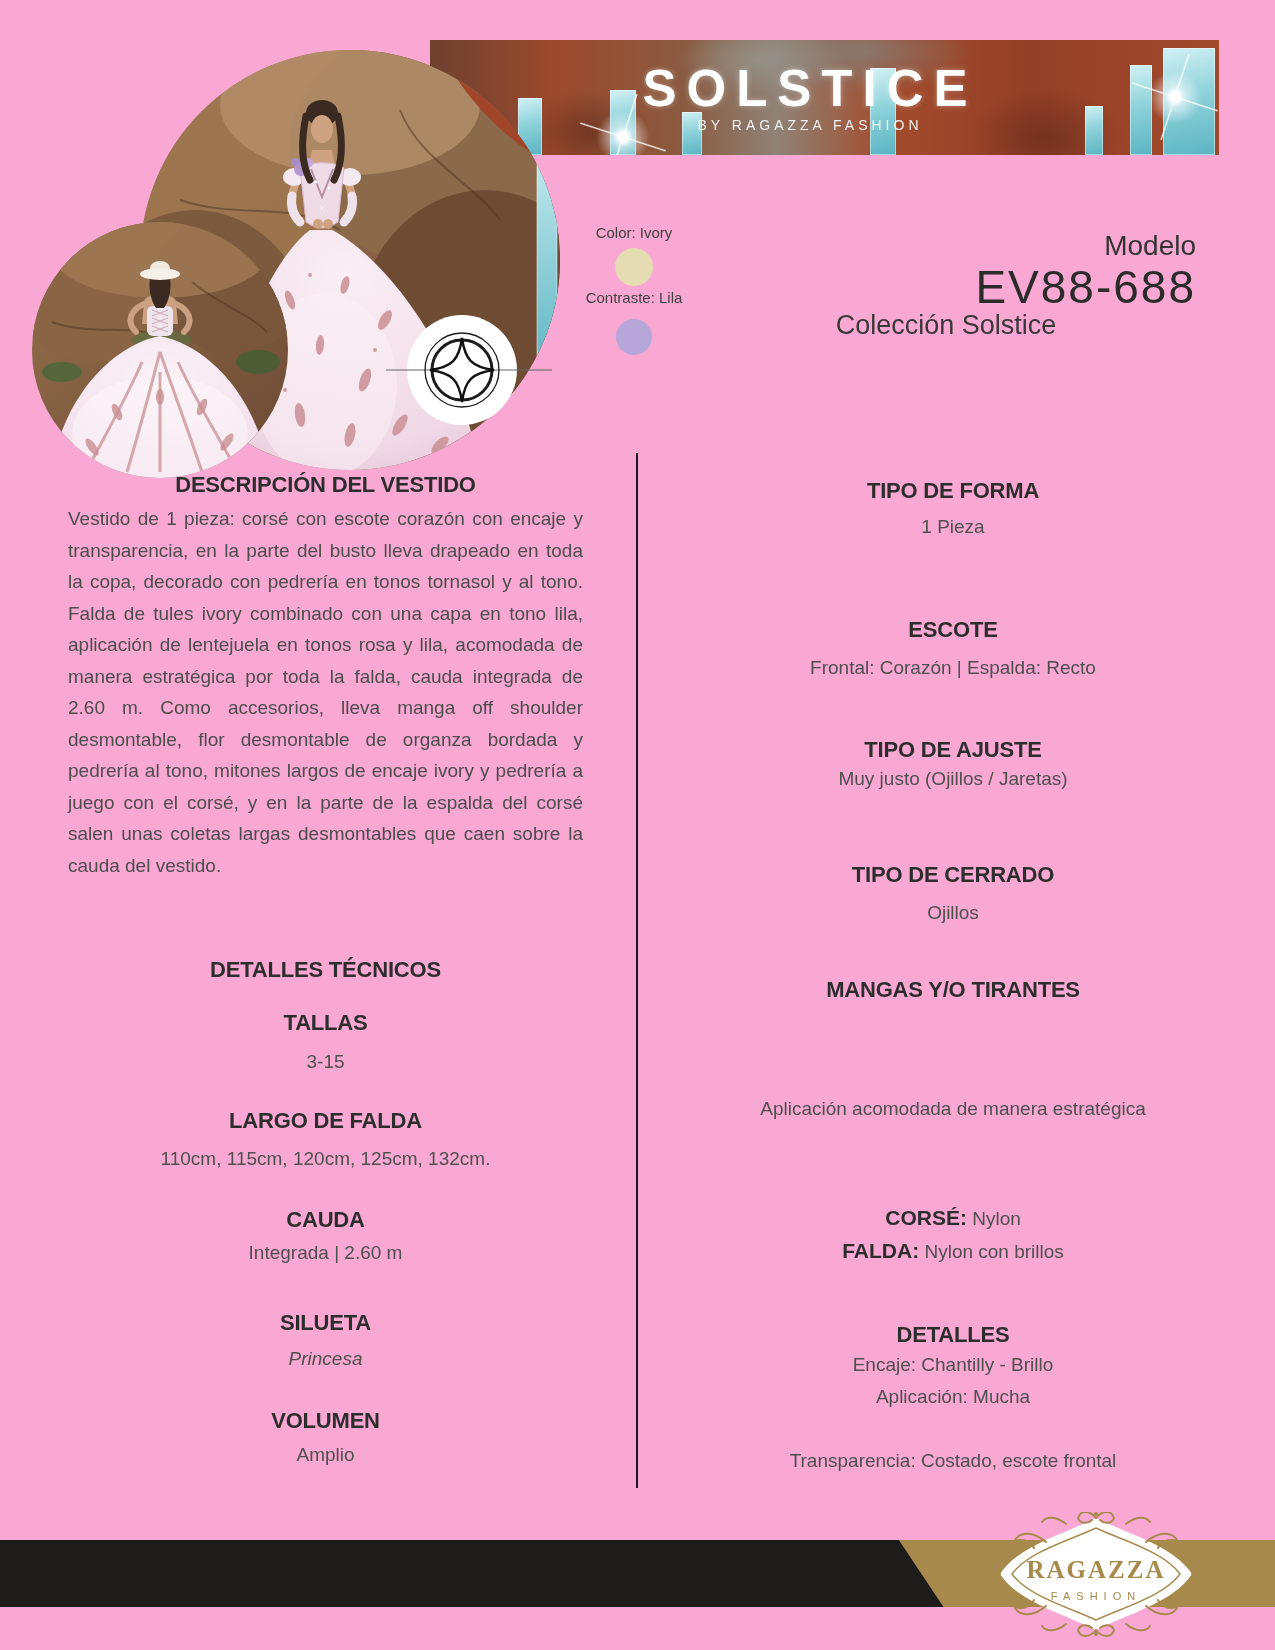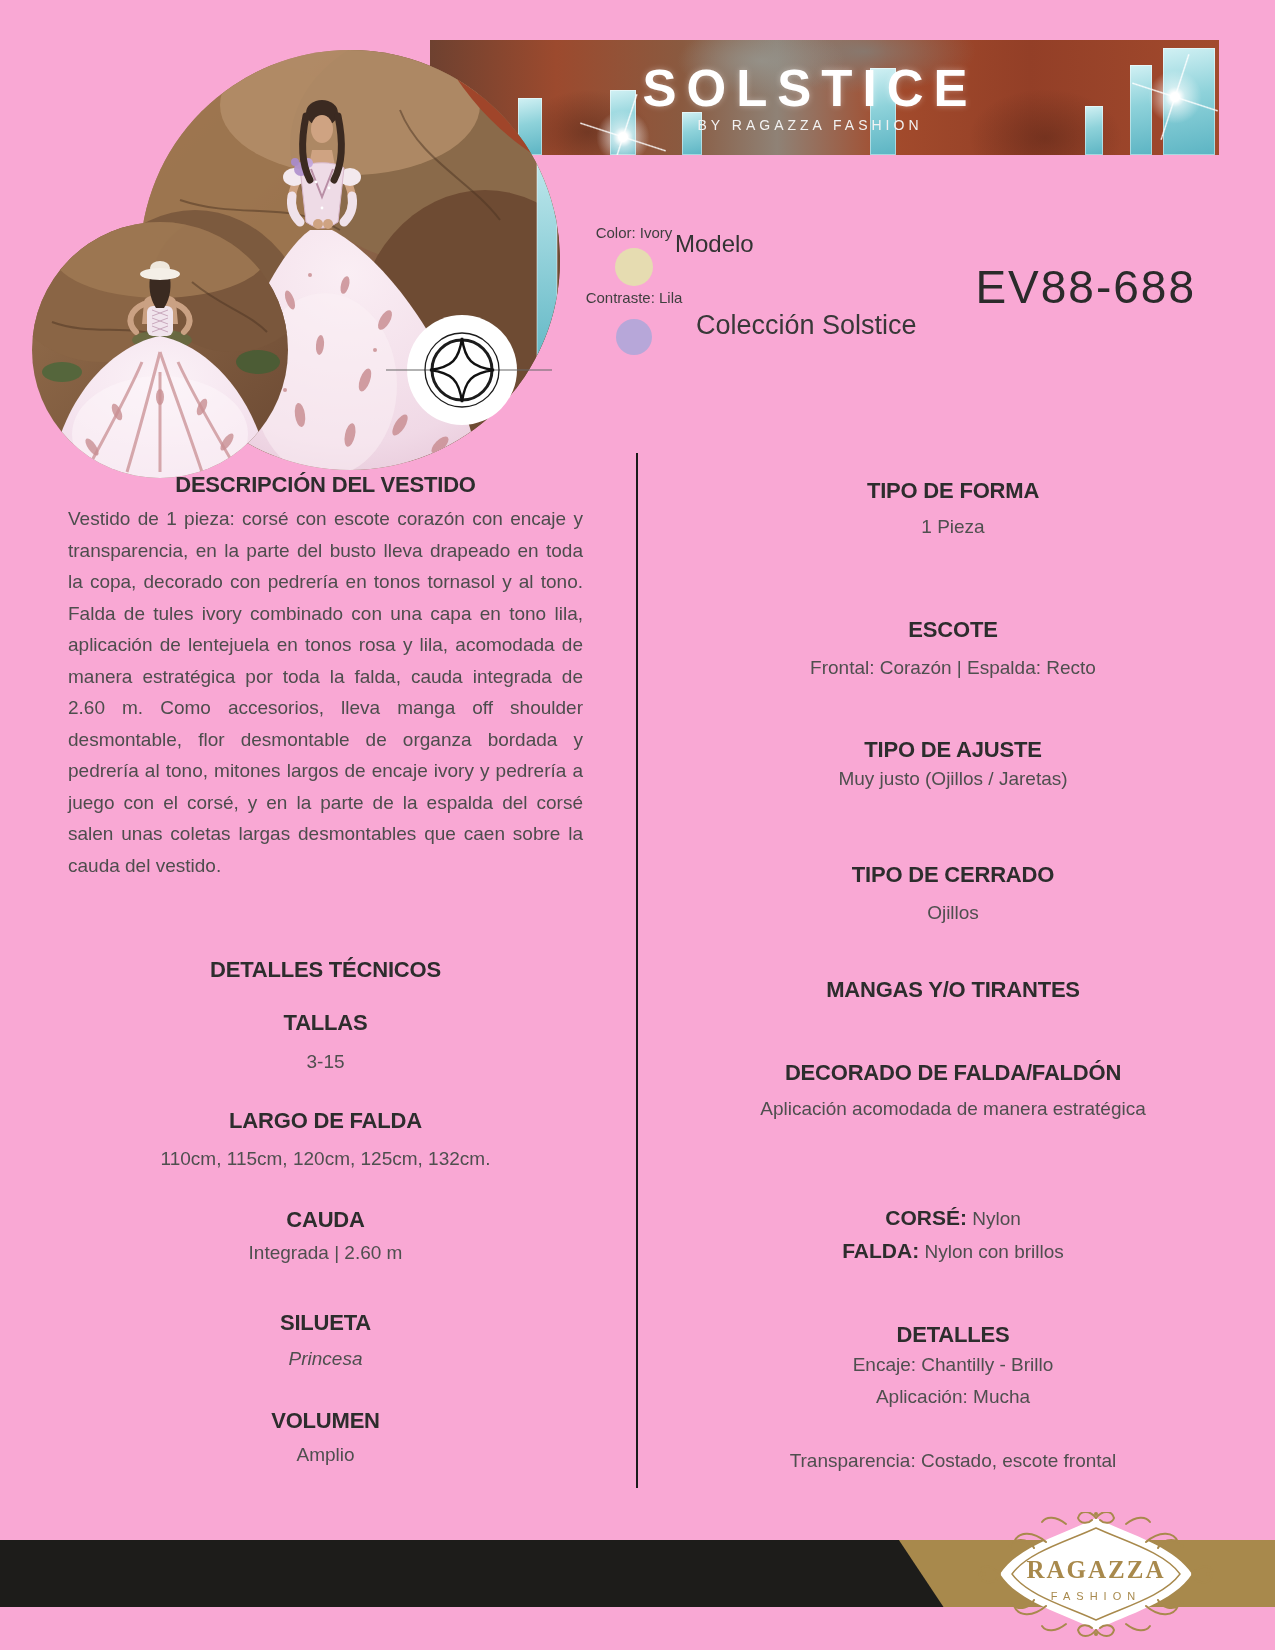--- a/index.html
+++ b/index.html
@@ -31,25 +31,25 @@
   .photo-main{position:absolute;left:140px;top:50px;width:420px;height:420px;border-radius:50%;
     overflow:hidden;z-index:2;}
   .photo-back{position:absolute;left:32px;top:222px;width:256px;height:256px;border-radius:50%;
     overflow:hidden;z-index:3;}
   .emblem{position:absolute;left:380px;top:310px;width:180px;height:120px;z-index:4;}
 
   
   .swatch-label{position:absolute;left:560px;width:148px;text-align:center;
     font-size:15px;color:#3f3f3f;}
   .swatch{position:absolute;border-radius:50%;}
-  .model-label{position:absolute;left:675px;width:500px;text-align:left;top:230px;
-    font-size:24px;color:#333;}
+  .model-label{position:absolute;left:696px;width:500px;text-align:right;top:230px;
+    font-size:28px;color:#333;}
   .model-code{position:absolute;left:696px;width:500px;text-align:right;top:260px;
     font-size:46px;letter-spacing:2px;color:#2b2b2b;}
-  .model-collection{position:absolute;left:696px;width:500px;top:310px;
+  .model-collection{position:absolute;left:696px;width:500px;text-align:center;top:310px;
     font-size:27px;color:#383838;}
 
   
   .divider{position:absolute;left:636px;top:453px;width:2px;height:1035px;background:#1b1b1b;}
 
   
   .h{position:absolute;text-align:center;font-weight:700;font-size:22px;line-height:26px;
      color:#2d2d2d;letter-spacing:-.2px;}
   .v{position:absolute;text-align:center;font-weight:400;font-size:19px;line-height:26px;
      color:#4f4f4f;}
@@ -265,21 +265,20 @@
   <div class="v rw" style="top:655px;">Frontal: Corazón | Espalda: Recto</div>
 
   <div class="h rw" style="top:737px;">TIPO DE AJUSTE</div>
   <div class="v rw" style="top:766px;">Muy justo (Ojillos / Jaretas)</div>
 
   <div class="h rw" style="top:862px;">TIPO DE CERRADO</div>
   <div class="v rw" style="top:900px;">Ojillos</div>
 
   <div class="h rw" style="top:977px;">MANGAS Y/O TIRANTES</div>
 
-  <div class="h rw" style="top:1060px;">DECORADO DE FALDA/FALDÓN</div>
   <div class="v rw" style="top:1096px;">Aplicación acomodada de manera estratégica</div>
 
   <div class="v rw" style="top:1205px;">
     <span class="mat-label">CORSÉ:</span>
     <span class="mat-value">Nylon</span>
   </div>
   <div class="v rw" style="top:1238px;">
     <span class="mat-label">FALDA:</span>
     <span class="mat-value">Nylon con brillos</span>
   </div>

